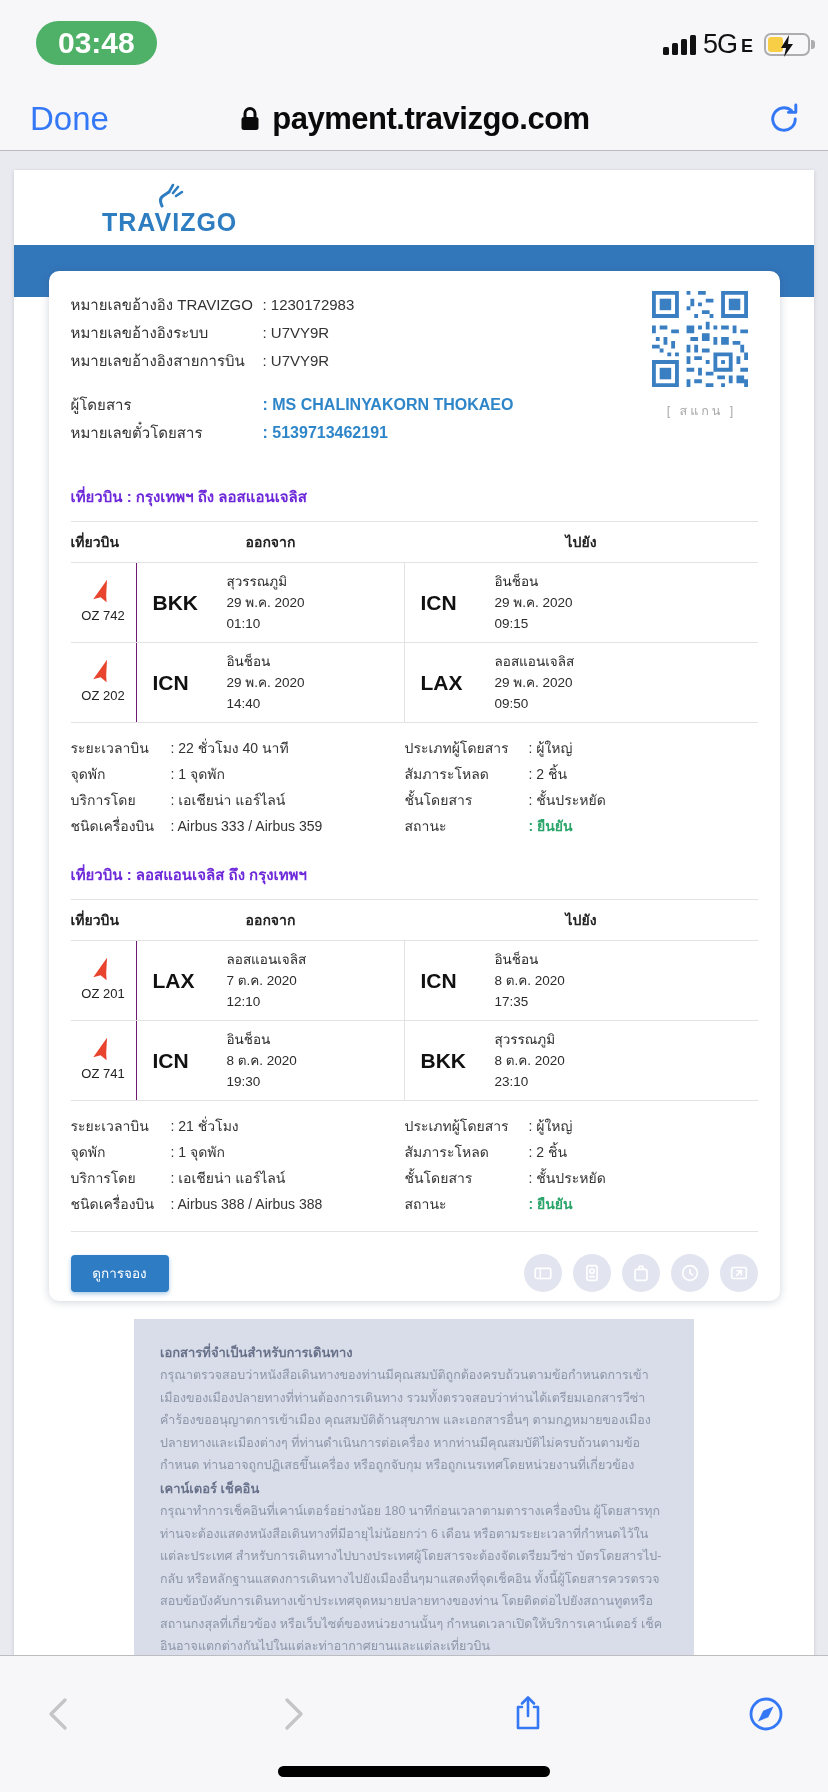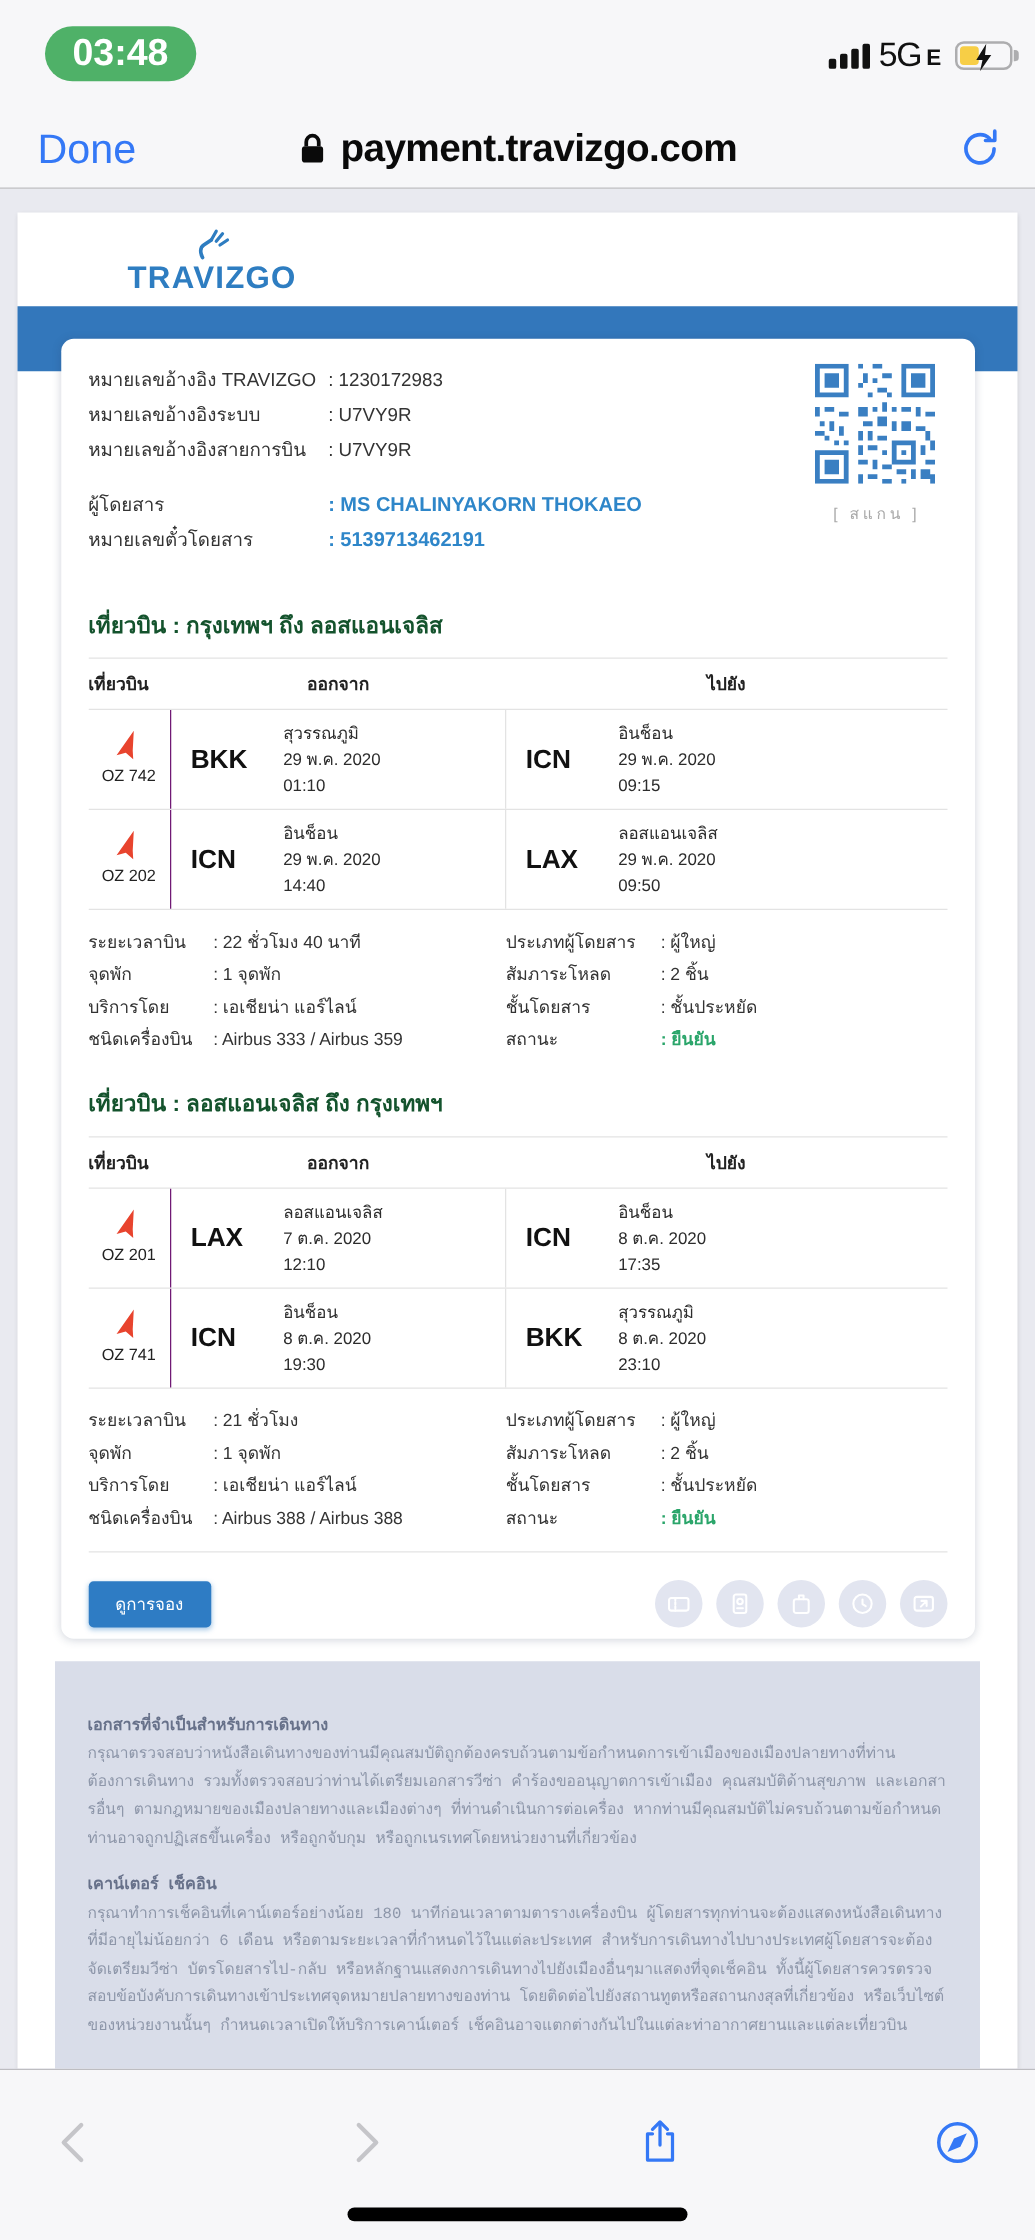--- a/index.html
+++ b/index.html
@@ -49,21 +49,21 @@
   .refblock { position:relative; min-height:170px; }
   .ref-row { display:flex; font-size:15px; color:#333; line-height:28px; }
   .ref-row .lbl { width:192px; flex:none; }
   .ref-row .val::before { content:": "; }
   .pass-gap { height:16px; }
   .ref-row.blue .val { color:#2e86c9; font-weight:bold; font-size:16px; }
   .qrbox { position:absolute; right:6px; top:0; width:100px; text-align:center; }
   .qrbox svg { width:96px; height:96px; display:block; }
   .scan { margin-top:14px; font-size:12.5px; color:#a9a9a9; letter-spacing:3px; }
 
-  .sect-title { margin-top:24px; font-size:18px; font-weight:bold; color:#14532d;
+  .sect-title { margin-top:24px; font-size:15px; font-weight:bold; color:#6d28d9;
     padding-bottom:12px; border-bottom:1px solid #e3e3e3; }
 
   .ftable { width:100%; }
   .thead { display:grid; grid-template-columns:66px 268px 1fr; font-size:14px; font-weight:bold;
     color:#222; padding:9px 0; border-bottom:1px solid #e3e3e3; }
   .thead .h-from,.thead .h-to { text-align:center; }
   .trow { display:grid; grid-template-columns:66px 268px 1fr; border-bottom:1px solid #e3e3e3; }
   .fcol { border-right:1px solid #701a75; display:flex; flex-direction:column; align-items:center;
     justify-content:center; padding:8px 0; }
   .fcol .fno { font-size:13px; color:#222; margin-top:2px; }
@@ -83,23 +83,23 @@
   .hr { border-bottom:1px solid #e3e3e3; }
 
   .actions { margin-top:22px; display:flex; align-items:center; justify-content:space-between;gap:40px; }
   .btn-book { width:98px; height:37px; background:#2e7cc4; border:none; border-radius:4px; color:#fff;
     font-size:13.5px; box-shadow:0 2px 4px rgba(46,124,196,.4); font-family:inherit; }
   .act-icons { display:flex; gap:11px; }
   .circ { width:38px; height:38px; border-radius:50%; background:#e2e5f0; display:flex;
     align-items:center; justify-content:center; }
   .circ svg { width:22px; height:22px; stroke:#fff; fill:none; stroke-width:1.8; stroke-linecap:round; stroke-linejoin:round; }
 
-  .notice { width:740px; margin:18px auto 0; background:#d9dde9; padding:40px 26px;
-    font-size:12.5px; color:#8d96a9; line-height:1.8;font-family:Liberation Mono, monospace; }
-  .notice h4 { font-size:13px; color:#67718a; font-weight:bold; margin-top:14px; }
+  .notice { width:560px; margin:18px auto 0; background:#d9dde9; padding:22px 26px;
+    font-size:12.5px; color:#8d96a9; line-height:1.8; }
+  .notice h4 { font-size:13px; color:#67718a; font-weight:bold; }
   .notice h4:first-child { margin-top:0; }
 
   
   .toolbar { position:absolute; left:0; right:0; bottom:0; height:137px; background:#f7f7f9;
     border-top:1px solid #bdbdc1; z-index:30; }
   .tb-ic { position:absolute; top:38px; width:40px; height:40px; }
   .tb-back { left:40px; }
   .tb-fwd { left:272px; }
   .tb-share { left:508px; }
   .tb-comp { right:42px; }

